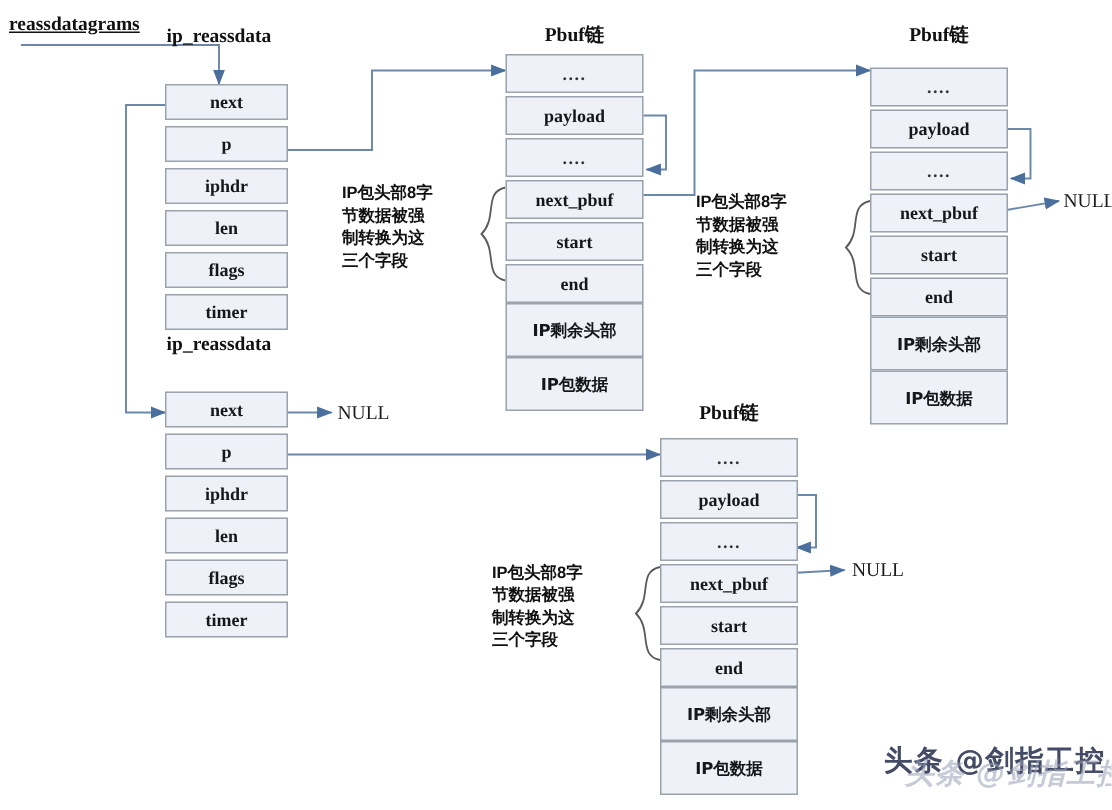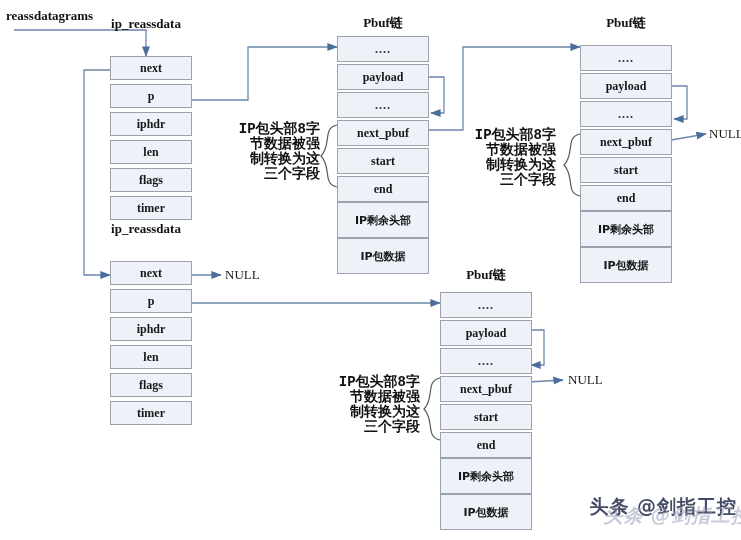--- a/index.html
+++ b/index.html
@@ -20,23 +20,23 @@
     position:absolute;box-sizing:border-box;
     background:#eef1f7;border:1px solid #9aa2ad;
     display:flex;align-items:center;justify-content:center;
     font-weight:bold;color:#15171a;white-space:nowrap;
   }
   .cell.cn{font-family:"DejaVu Sans","Liberation Sans",sans-serif;font-size:11px;}
   .cell.en{font-size:12px;}
   .cell.dots{font-size:12px;letter-spacing:1px;color:#333;}
 
   .note{
-    position:absolute;text-align:right;font-weight:bold;
-    font-family:Liberation Mono, monospace;
-    font-size:14px;line-height:15px;color:#111;white-space:nowrap;
+    position:absolute;text-align:left;font-weight:bold;
+    font-family:Liberation Sans, sans-serif;
+    font-size:11px;line-height:15px;color:#111;white-space:nowrap;
   }
   .plain-label{
     position:absolute;font-weight:bold;font-size:13px;color:#111;white-space:nowrap;
   }
   .null-label{
     position:absolute;font-size:13px;color:#1b1b1b;white-space:nowrap;
     font-family:"Liberation Serif","DejaVu Serif",serif;
   }
   .watermark{
     position:absolute;right:4px;bottom:20px;
@@ -89,21 +89,21 @@
     </g>
 
     <g fill="none" stroke="#5a5a5a" stroke-width="1.2">
 
       <path d="M337,125 C322,128 332,145 321,156 C332,167 322,184 337,187"></path>
       <path d="M580,134 C565,137 575,154 564,165 C575,176 565,193 580,196"></path>
       <path d="M440,378 C425,381 435,398 424,409 C435,420 425,437 440,440"></path>
     </g>
   </svg>
 
-  <div class="plain-label" style="left:6px;top:8px;">reassdatagrams</div>
+  <div class="plain-label" style="left:6px;top:8px;text-decoration:underline;">reassdatagrams</div>
 
   <div class="struct" style="left:100px;top:36px;width:92px;height:190px;">
     <div class="struct-title" style="top:-20px;">ip_reassdata</div>
     <div class="cell en" style="left:10px;top:20px;width:82px;height:24px;">next</div>
     <div class="cell en" style="left:10px;top:48px;width:82px;height:24px;">p</div>
     <div class="cell en" style="left:10px;top:76px;width:82px;height:24px;">iphdr</div>
     <div class="cell en" style="left:10px;top:104px;width:82px;height:24px;">len</div>
     <div class="cell en" style="left:10px;top:132px;width:82px;height:24px;">flags</div>
     <div class="cell en" style="left:10px;top:160px;width:82px;height:24px;">timer</div>
   </div>

